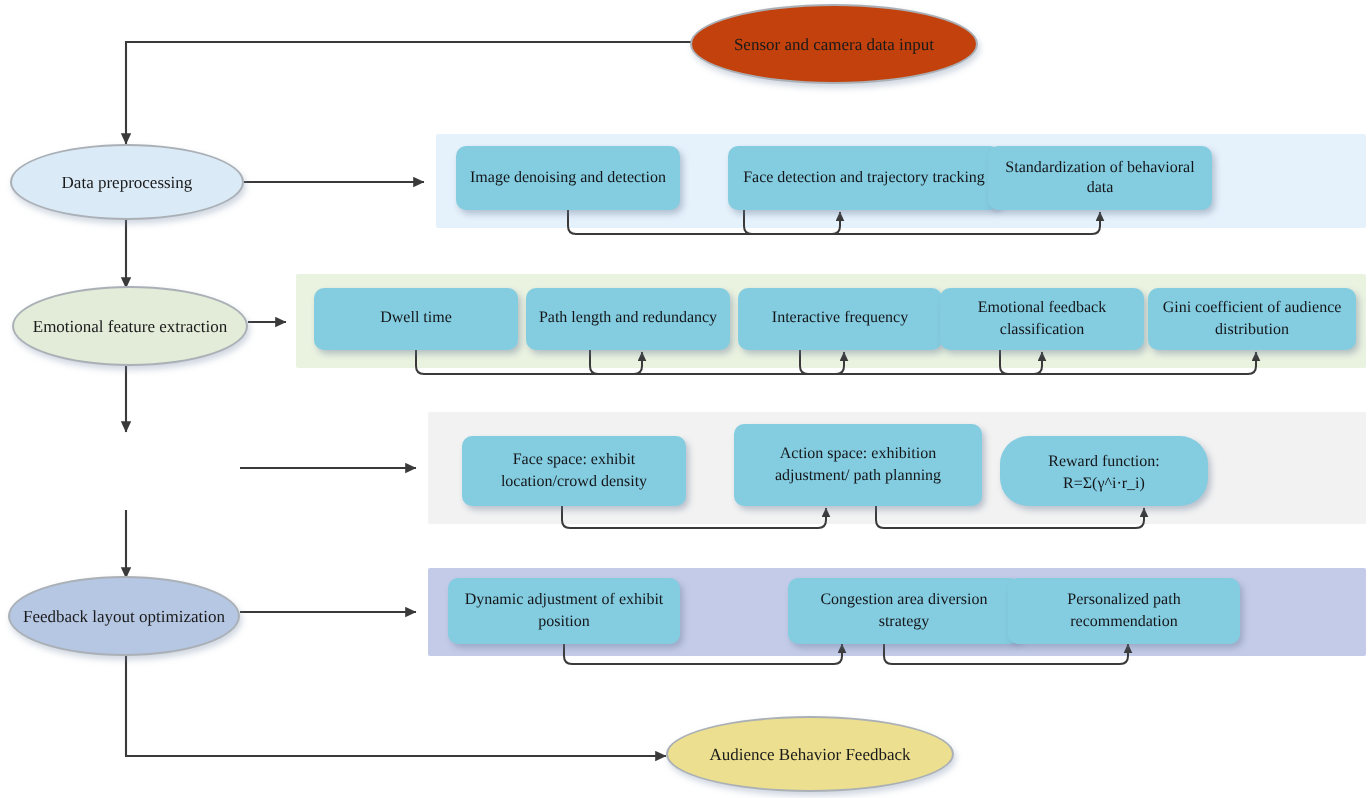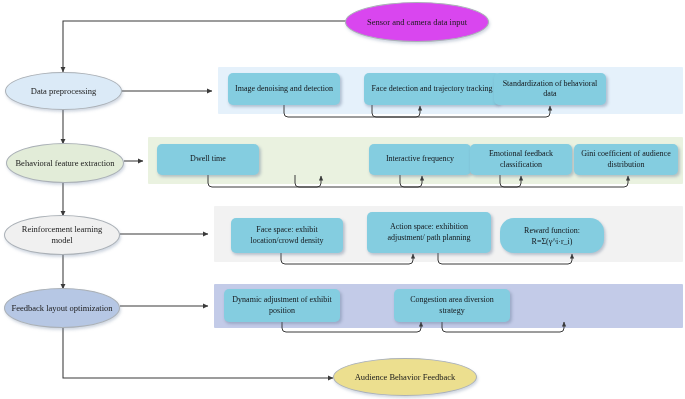--- a/index.html
+++ b/index.html
@@ -103,44 +103,45 @@
       <path d="M281,253 L281,260 Q281,264 285,264 L409,264 Q413,264 413,260 L413,254" marker-end="url(#ahs)"></path>
       <path d="M438,253 L438,260 Q438,264 442,264 L568,264 Q572,264 572,260 L572,254" marker-end="url(#ahs)"></path>
     </g>
 
     <g stroke="#3a3a3a" stroke-width="1" fill="none">
       <path d="M282,322 L282,328 Q282,332 286,332 L417,332 Q421,332 421,328 L421,322" marker-end="url(#ahs)"></path>
       <path d="M442,322 L442,328 Q442,332 446,332 L560,332 Q564,332 564,328 L564,322" marker-end="url(#ahs)"></path>
     </g>
   </svg>
 
-  <div class="ellipse" style="left:345px;top:2px;width:144px;height:40px;background:#d946ef;">Sensor and camera data input</div>
+  <div class="ellipse" style="left:345px;top:2px;width:144px;height:40px;background:#c2410c;">Sensor and camera data input</div>
 
   <div class="ellipse" style="left:5px;top:72px;width:117px;height:38px;background:#dbeaf7;">Data preprocessing</div>
 
-  <div class="ellipse" style="left:6px;top:143px;width:118px;height:40px;background:#e2ecd8;">Behavioral feature extraction</div>
+  <div class="ellipse" style="left:6px;top:143px;width:118px;height:40px;background:#e2ecd8;">Emotional feature extraction</div>
 
-  <div class="ellipse" style="left:4px;top:215px;width:116px;height:40px;background:#f0f0f0;">Reinforcement learning model</div>
 
   <div class="ellipse" style="left:4px;top:288px;width:116px;height:40px;background:#b6c7e4;">Feedback layout optimization</div>
 
   <div class="ellipse" style="left:333px;top:358px;width:144px;height:38px;background:#ecdf8f;">Audience Behavior Feedback</div>
 
   <div class="cell" style="left:228px;top:73px;width:112px;height:32px;">Image denoising and detection</div>
   <div class="cell" style="left:364px;top:73px;width:136px;height:32px;">Face detection and trajectory tracking</div>
   <div class="cell" style="left:494px;top:73px;width:112px;height:32px;">Standardization of behavioral data</div>
 
   <div class="cell" style="left:157px;top:144px;width:102px;height:31px;">Dwell time</div>
+  <div class="cell" style="left:263px;top:144px;width:102px;height:31px;">Path length and redundancy</div>
   <div class="cell" style="left:369px;top:144px;width:102px;height:31px;">Interactive frequency</div>
   <div class="cell" style="left:470px;top:144px;width:102px;height:31px;">Emotional feedback classification</div>
   <div class="cell" style="left:574px;top:144px;width:104px;height:31px;">Gini coefficient of audience distribution</div>
 
   <div class="cell" style="left:231px;top:218px;width:112px;height:35px;">Face space: exhibit location/crowd density</div>
   <div class="cell" style="left:367px;top:212px;width:124px;height:41px;">Action space: exhibition adjustment/ path planning</div>
   <div class="cell formula" style="left:500px;top:218px;width:104px;height:35px;flex-direction:column;border-radius:14px;">
     <span>Reward function:</span>
     <span>R=Σ(γ^i·r_i)</span>
   </div>
 
   <div class="cell" style="left:224px;top:289px;width:116px;height:33px;">Dynamic adjustment of exhibit position</div>
   <div class="cell" style="left:362px;top:289px;width:116px;height:33px;margin-left:32px;">Congestion area diversion strategy</div>
+  <div class="cell" style="left:504px;top:289px;width:116px;height:33px;">Personalized path recommendation</div>
 
 </div>
 
 </body></html>

